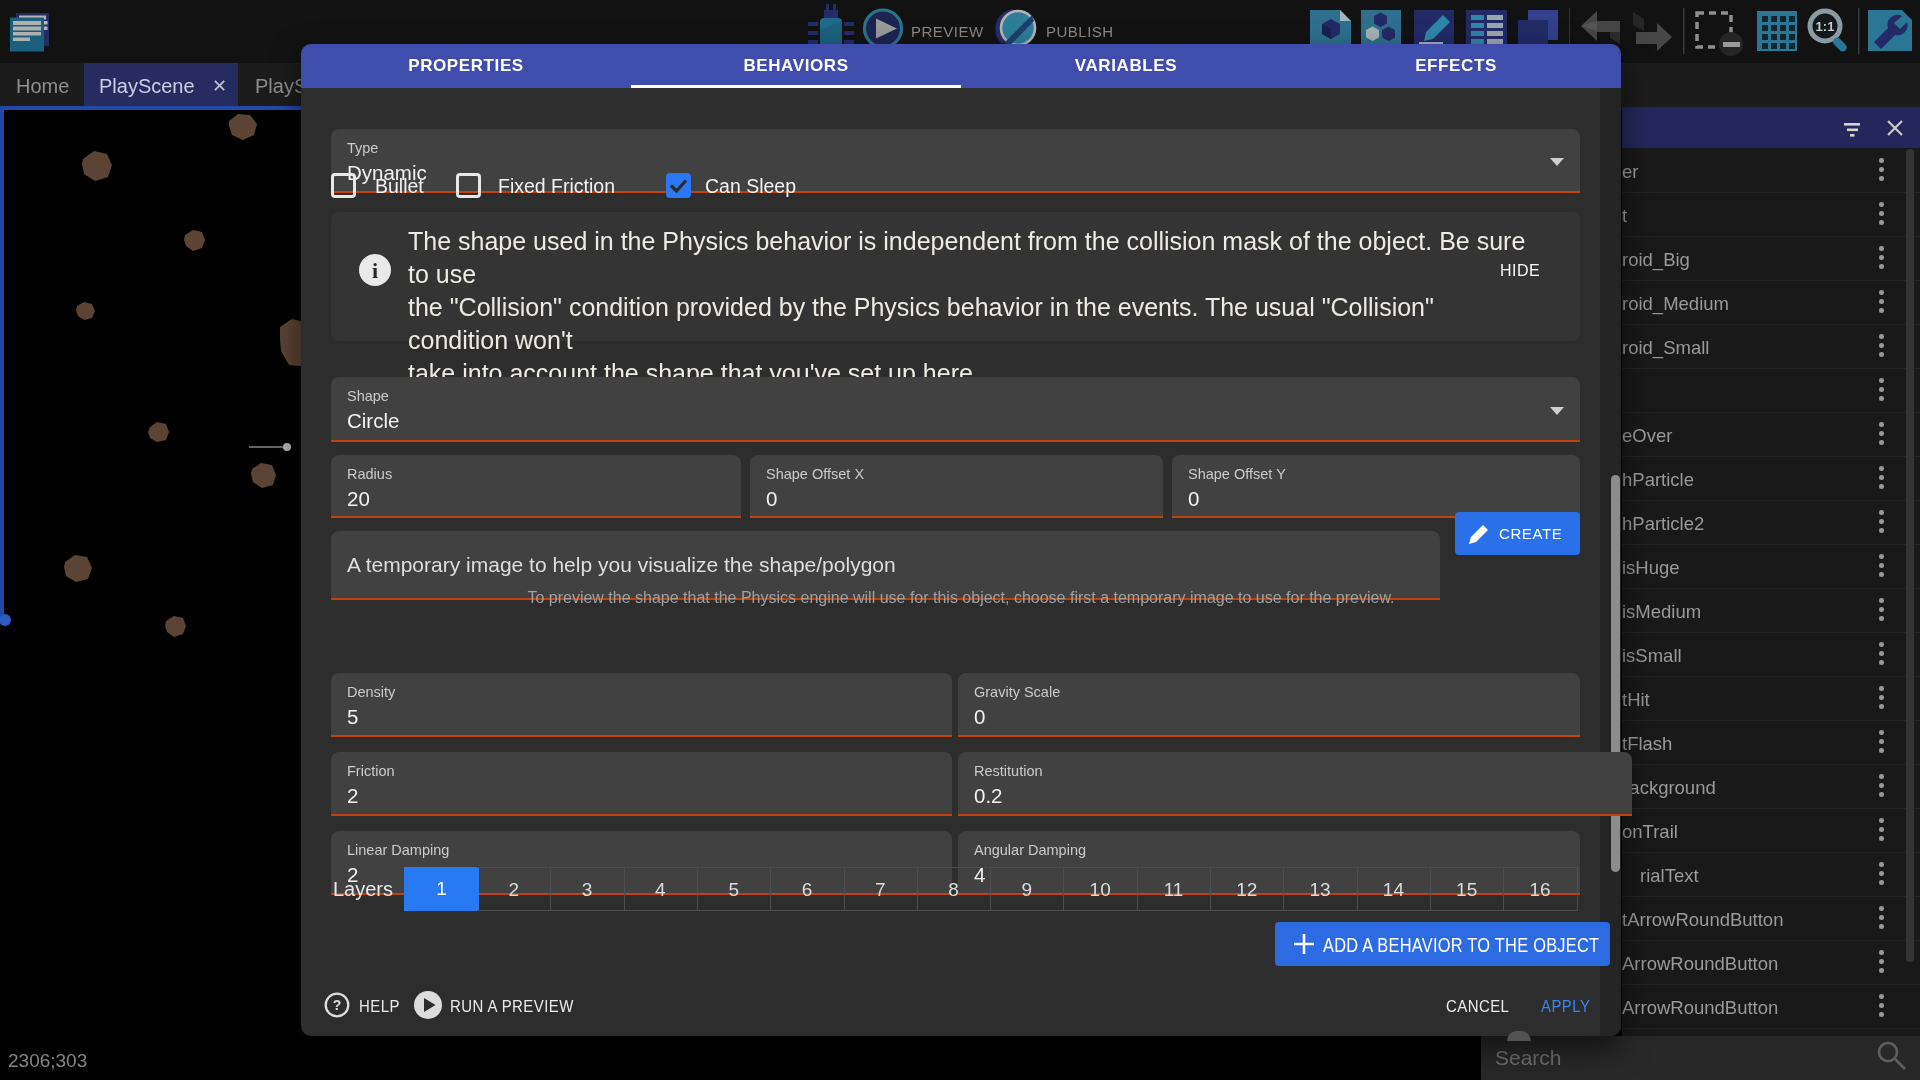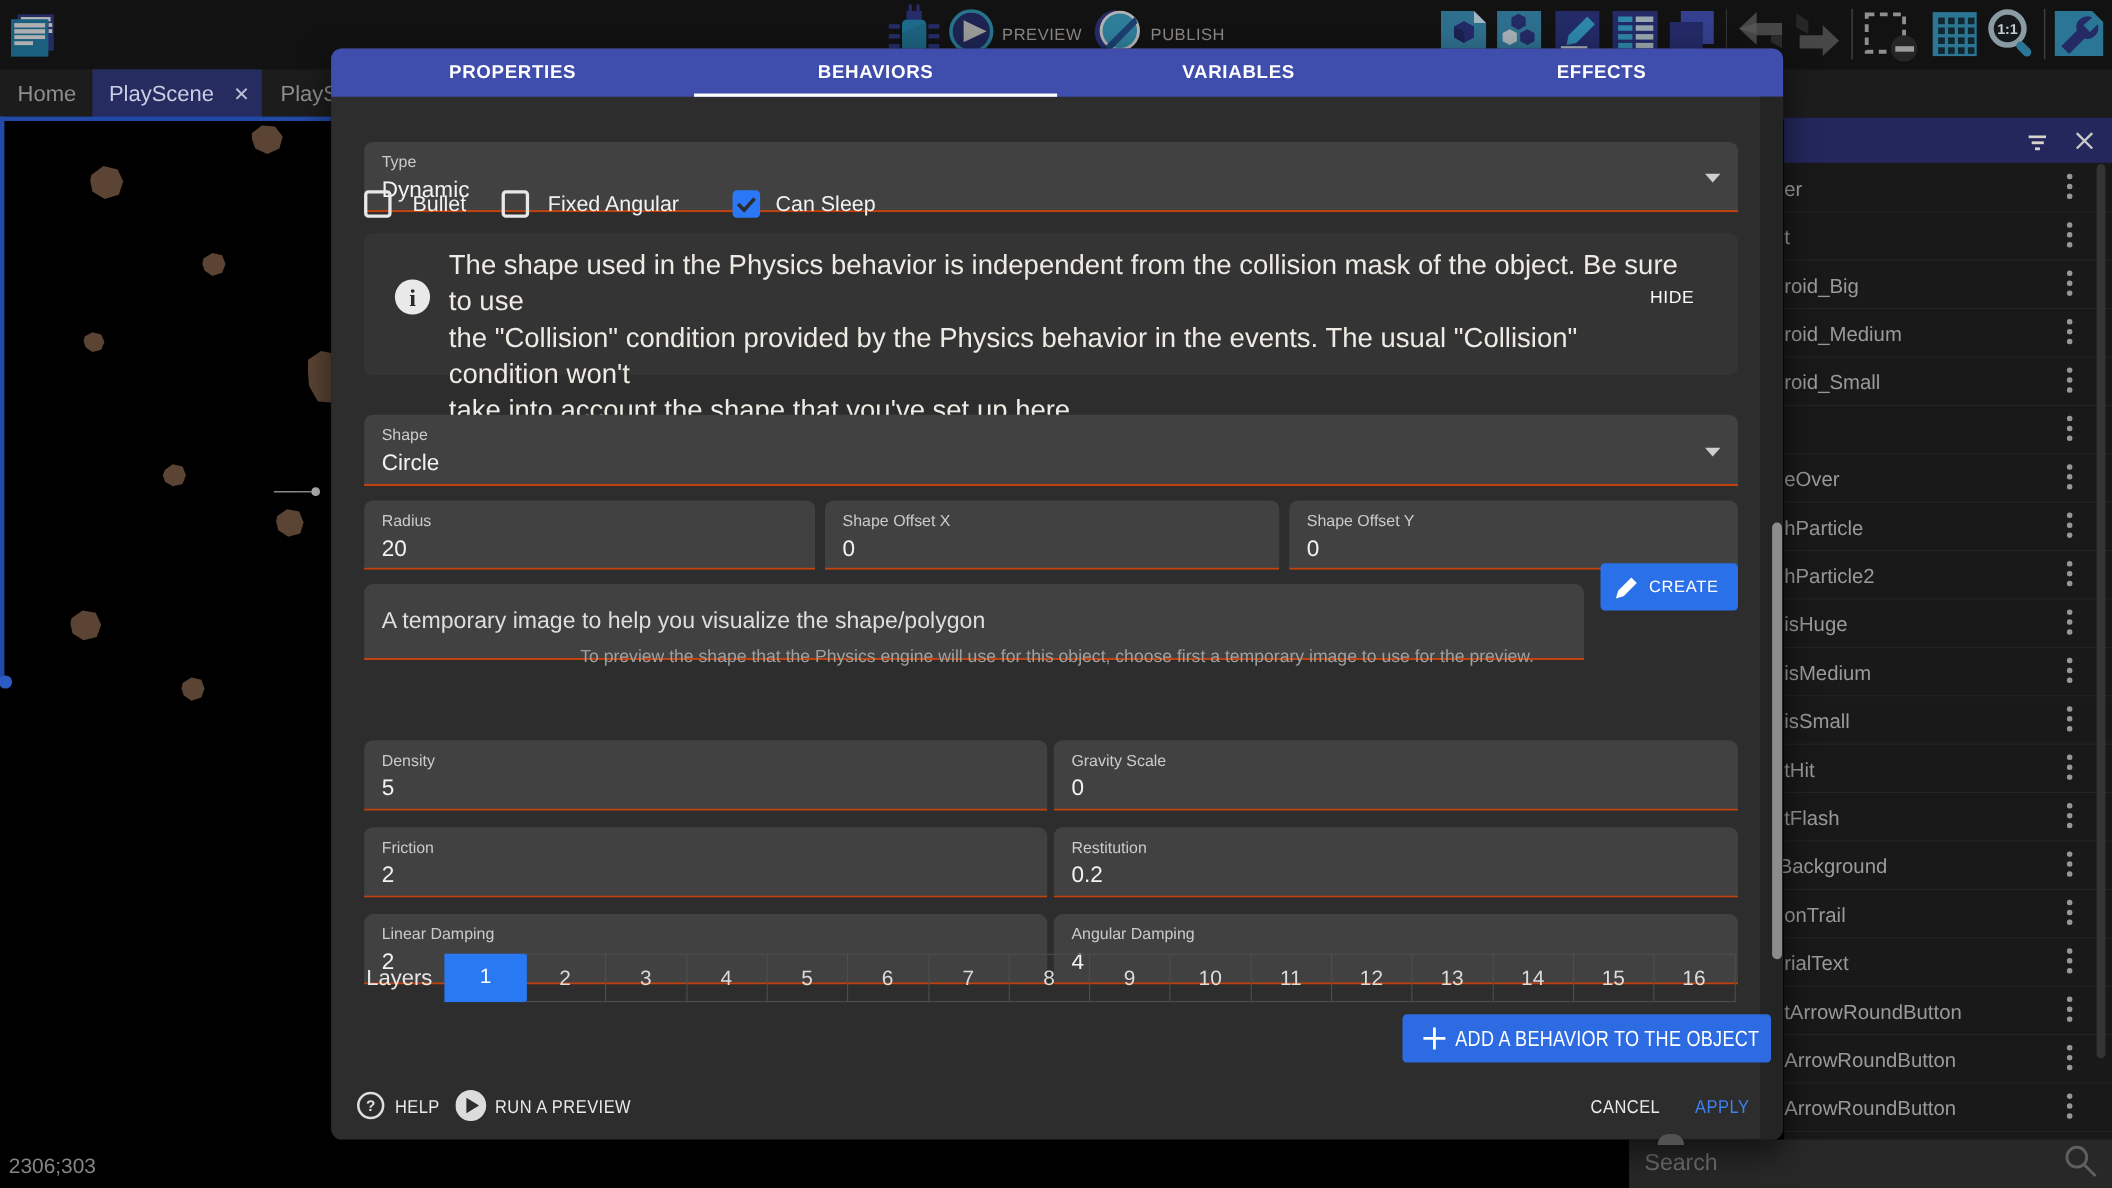--- a/index.html
+++ b/index.html
@@ -348,21 +348,21 @@
         </div>
         <div class="rrow" style="top:702px">
           <span class="nm" style="margin-left:0px">onTrail</span>
           <span class="dots">
             <i style="top:0"></i>
             <i style="top:9px"></i>
             <i style="top:18px"></i>
           </span>
         </div>
         <div class="rrow" style="top:746px">
-          <span class="nm" style="margin-left:0px">rialText</span>
+          <span class="nm" style="margin-left:18px">rialText</span>
           <span class="dots">
             <i style="top:0"></i>
             <i style="top:9px"></i>
             <i style="top:18px"></i>
           </span>
         </div>
         <div class="rrow" style="top:790px">
           <span class="nm" style="margin-left:0px">tArrowRoundButton</span>
           <span class="dots">
             <i style="top:0"></i>
@@ -410,21 +410,21 @@
 
     <div class="field" style="left:30px; top:47px; width:1249px; height:64px;">
       <div class="flabel">Type</div>
       <div class="fvalue">Dynamic</div>
       <div class="caret" style="right:16px; top:29px;"></div>
     </div>
 
     <div class="cb" style="left:30px; top:129px;"></div>
     <div class="cblabel" style="left:74px; top:131px;">Bullet</div>
     <div class="cb" style="left:155px; top:129px;"></div>
-    <div class="cblabel" style="left:197px; top:131px;">Fixed Angular</div>
+    <div class="cblabel" style="left:197px; top:131px;">Fixed Friction</div>
     <div style="position:absolute; left:365px; top:129px; width:25px; height:25px; background:#2b78f6; border-radius:4px;">
       <svg width="25" height="25">
           <path d="M5 12.5 L10.5 18 L20 7.5" stroke="#2b2b2b" stroke-width="3.2" fill="none"></path>
         </svg>
     </div>
     <div class="cblabel" style="left:404px; top:131px;">Can Sleep</div>
 
     <div id="infobox">
       <div id="iicon">
           <span>i</span>
@@ -469,21 +469,21 @@
         <div class="fvalue">5</div>
     </div>
     <div class="field" style="left:657px; top:591px; width:622px; height:64px;">
       <div class="flabel">Gravity Scale</div>
         <div class="fvalue">0</div>
     </div>
     <div class="field" style="left:30px; top:670px; width:621px; height:64px;">
       <div class="flabel">Friction</div>
         <div class="fvalue">2</div>
     </div>
-    <div class="field" style="left:657px; top:670px; width:622px; height:64px;text-align:center;">
+    <div class="field" style="left:657px; top:670px; width:674px; height:64px;text-align:center;">
       <div class="flabel">Restitution</div>
         <div class="fvalue">0.2</div>
     </div>
     <div class="field" style="left:30px; top:749px; width:621px; height:64px;">
       <div class="flabel">Linear Damping</div>
         <div class="fvalue">2</div>
     </div>
     <div class="field" style="left:657px; top:749px; width:622px; height:64px;text-align:right;">
       <div class="flabel">Angular Damping</div>
         <div class="fvalue">4</div>

